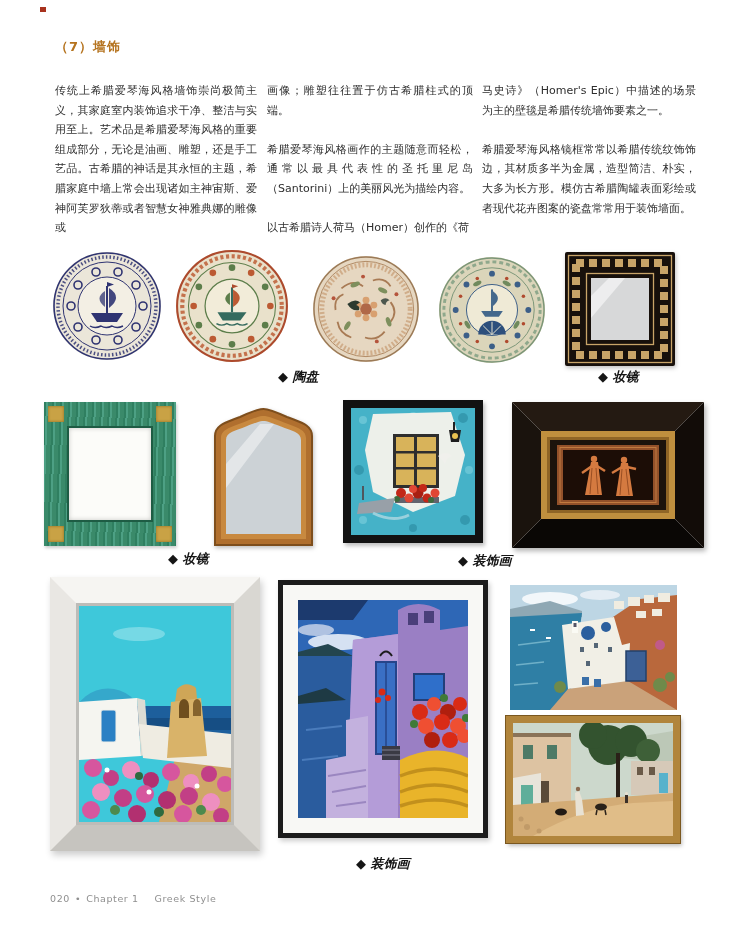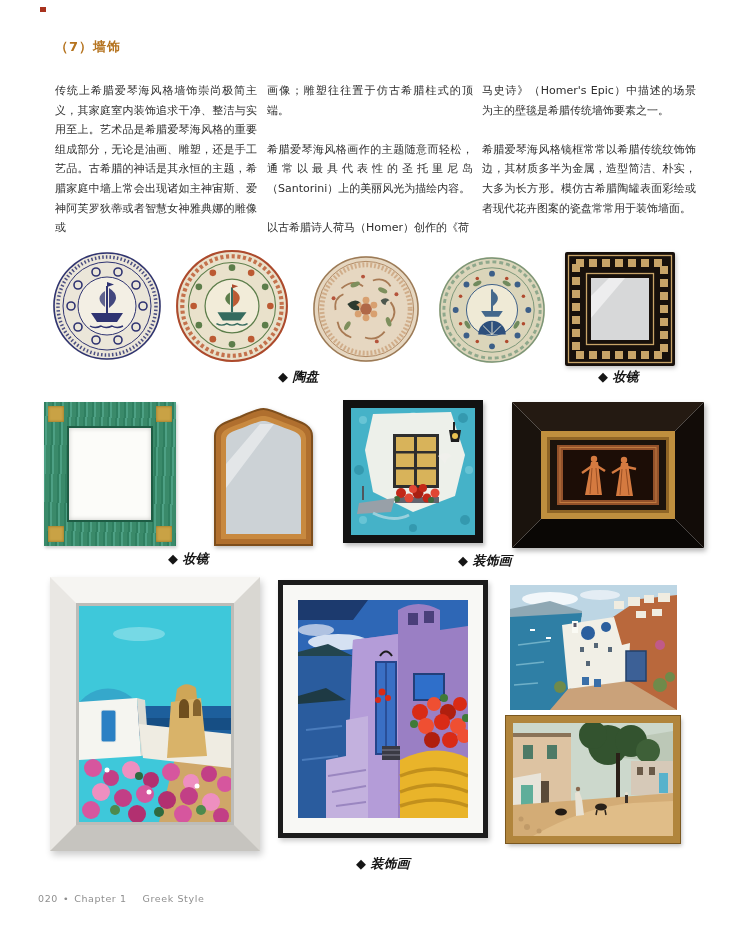--- a/index.html
+++ b/index.html
@@ -55,21 +55,21 @@
 
   .purple-art{left:278px;top:580px;width:210px;height:258px;box-sizing:border-box;
       border:5px solid #1c1c1c;background:#f8f8f5;padding:15px;box-shadow:2px 3px 5px rgba(0,0,0,.2);}
   .purple-art svg{width:100%;height:100%;}
 
   .cliff-art{left:510px;top:585px;}
   .village-art{left:506px;top:716px;width:174px;height:127px;box-sizing:border-box;
       border:7px solid #b1853c;box-shadow:inset 0 0 0 2px #8a6226, 0 0 0 1px #7a571f, 2px 3px 4px rgba(0,0,0,.25);}
   .village-art svg{width:100%;height:100%;}
 
-  .footer{position:absolute;left:38px;top:893px;font-size:9.5px;color:#8f8f8f;letter-spacing:.6px;}
+  .footer{position:absolute;left:50px;top:893px;font-size:9.5px;color:#8f8f8f;letter-spacing:.6px;}
   .footer .sep{margin:0 5px;}
   .footer .fchap{margin-right:16px;}
 </style>
 </head>
 <body>
 
 <div class="page">
 
   <div class="corner-mark"></div>
 

